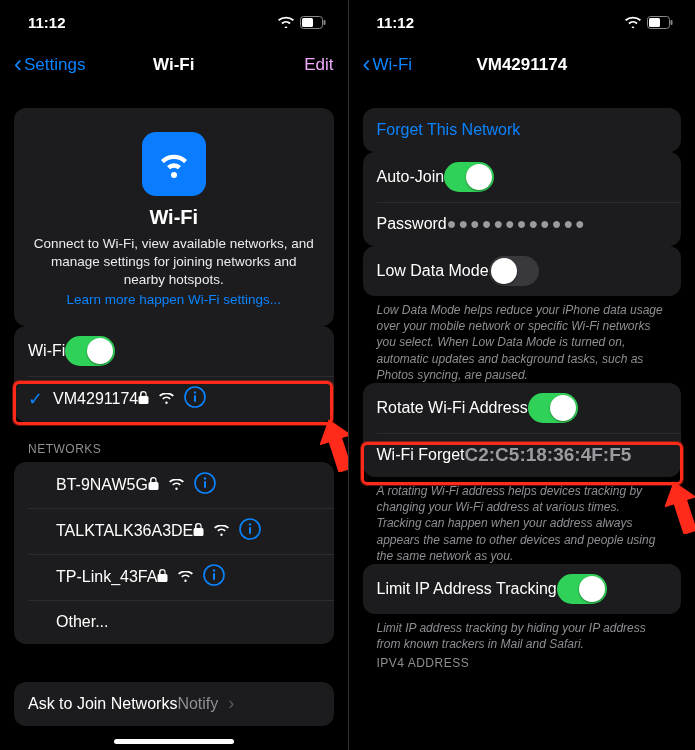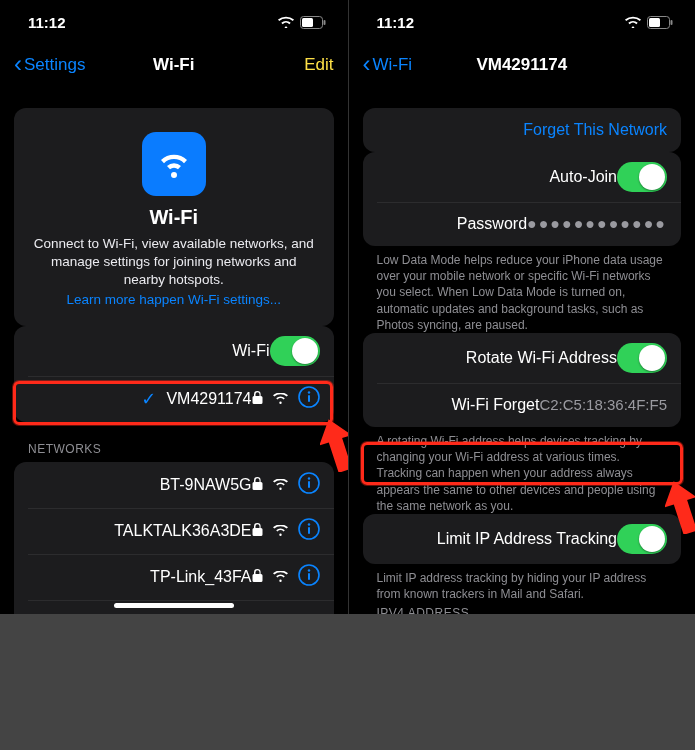--- a/index.html
+++ b/index.html
@@ -4,21 +4,21 @@
 <style>
   * { box-sizing: border-box; margin: 0; padding: 0; -webkit-font-smoothing: antialiased; }
   body {
     background: #444;
     font-family: -apple-system, BlinkMacSystemFont, "Segoe UI", Helvetica, Arial, sans-serif;
     width: 695px; height: 750px;
     display: flex;
     overflow: hidden;
   }
   .phone {
-    width: 347.5px; height: 614px;
+    width: 347.5px; height: 750px;
     background: #000;
     color: #fff;
     position: relative;
     overflow: hidden;
   }
   
   .statusbar {
     height: 44px; display: flex; justify-content: space-between; align-items: center;
     padding: 0 22px 0 28px; font-size: 15px; font-weight: 600;
   }
@@ -27,40 +27,40 @@
   .wifi-ico svg, .batt-ico svg { display:block; }
 
   
   .navbar {
     height: 42px; display:flex; align-items:center; justify-content:space-between;
     padding: 0 14px;
   }
   .nav-back { color:#0a84ff; font-size:17px; display:flex; align-items:center; gap:2px; }
   .nav-back .chev { font-size:24px; line-height:1; position:relative; top:-1px; font-weight:300;}
   .nav-title { color:#fff; font-size:17px; font-weight:600; position:absolute; left:0; right:0; text-align:center; pointer-events:none;}
-  .nav-edit { color:#fde047; font-size:17px; }
+  .nav-edit { color:#f0abfc; font-size:17px; }
 
   .scroll { padding: 0 14px 20px 14px; }
 
   
   .hero {
     background:#1c1c1e; border-radius:12px; margin-top:22px;
     padding: 24px 18px 18px 18px; text-align:center;
   }
   .hero-icon {
     width:64px;height:64px;border-radius:14px;background:#0a7cff;
     display:flex;align-items:center;justify-content:center;margin:0 auto 10px auto;
   }
   .hero h2 { font-size:20px; font-weight:600; margin-bottom:6px;}
   .hero p { font-size:13.5px; color:#ebebf0; line-height:1.35; }
   .hero a { color:#0a84ff; text-decoration:none; font-size:13.5px;}
 
   .group { background:#1c1c1e; border-radius:12px; overflow:hidden;}
   .row {
-    min-height:44px; display:flex; align-items:center; justify-content:flex-end;
+    min-height:44px; display:flex; align-items:center; justify-content:flex-start;
     padding: 10px 14px; position:relative;
   }
   .row + .row::before {
     content:""; position:absolute; top:0; left:14px; right:0; height:1px; background:#2c2c2e;
   }
   .row-label { font-size:16px; }
   .row-right { display:flex; align-items:center; gap:10px; color:#9a9aa0; font-size:16px;}
 
   .toggle {
     width:50px;height:30px;border-radius:15px;background:#39393d;position:relative;flex-shrink:0;
@@ -76,21 +76,21 @@
   .net-left { display:flex; align-items:center; }
   .net-left.indent { padding-left:28px; }
   .lock { color:#fff; }
   .info-ico { color:#0a84ff; }
   .small-wifi { color:#fff; }
 
   .section-header { color:#8e8e93; font-size:12px; letter-spacing:0.5px;
     text-transform:uppercase; margin:20px 0 6px 14px; }
 
   .footer-text { color:#8e8e93; font-size:12px; line-height:1.35;
-    padding: 6px 14px 0 14px; }
+    padding: 6px 14px 0 14px; font-style: italic; }
 
   .home-indicator {
     position:absolute; bottom:6px; left:50%; transform:translateX(-50%);
     width:120px; height:5px; border-radius:3px; background:#fff;
   }
 
   
   .hl {
     position:absolute; border:3px solid #ff2a1a; border-radius:6px;
     box-shadow:0 0 0 1px rgba(255,40,20,0.4); pointer-events:none;
@@ -301,32 +301,40 @@
         <div class="toggle on">
             <div class="knob"></div>
           </div>
       </div>
       <div class="row">
         <span class="row-label">Password</span>
         <span class="pw-dots">●●●●●●●●●●●●</span>
       </div>
     </div>
 
+    <div class="group">
+      <div class="row">
+        <span class="row-label">Low Data Mode</span>
+        <div class="toggle">
+            <div class="knob"></div>
+          </div>
+      </div>
+    </div>
     <div class="footer-text">Low Data Mode helps reduce your iPhone data usage over your mobile network or specific Wi-Fi networks you select. When Low Data Mode is turned on, automatic updates and background tasks, such as Photos syncing, are paused.</div>
 
     <div class="group">
       <div class="row">
         <span class="row-label">Rotate Wi-Fi Address</span>
         <div class="toggle on">
             <div class="knob"></div>
           </div>
       </div>
       <div class="row">
         <span class="row-label">Wi-Fi Forget</span>
-        <span class="row-right" style="font-size:15px;">C2:C5:18:36:4F:F5</span>
+        <span class="row-right" style="font-size:19px;font-weight:bold;">C2:C5:18:36:4F:F5</span>
       </div>
     </div>
     <div class="footer-text">A rotating Wi-Fi address helps devices tracking by changing your Wi-Fi address at various times. Tracking can happen when your address always appears the same to other devices and people using the same network as you.</div>
 
     <div class="group">
       <div class="row">
         <span class="row-label">Limit IP Address Tracking</span>
         <div class="toggle on">
             <div class="knob"></div>
           </div>

